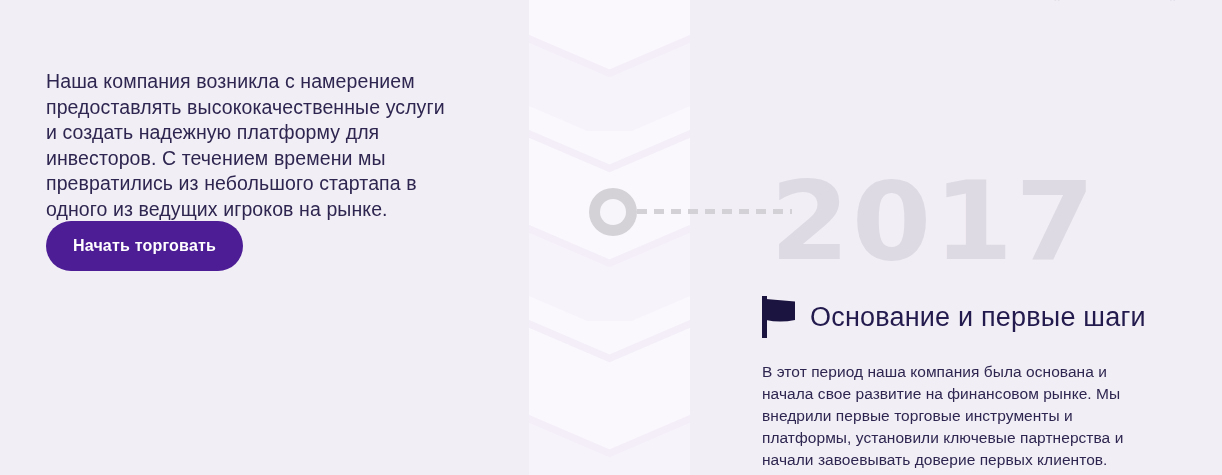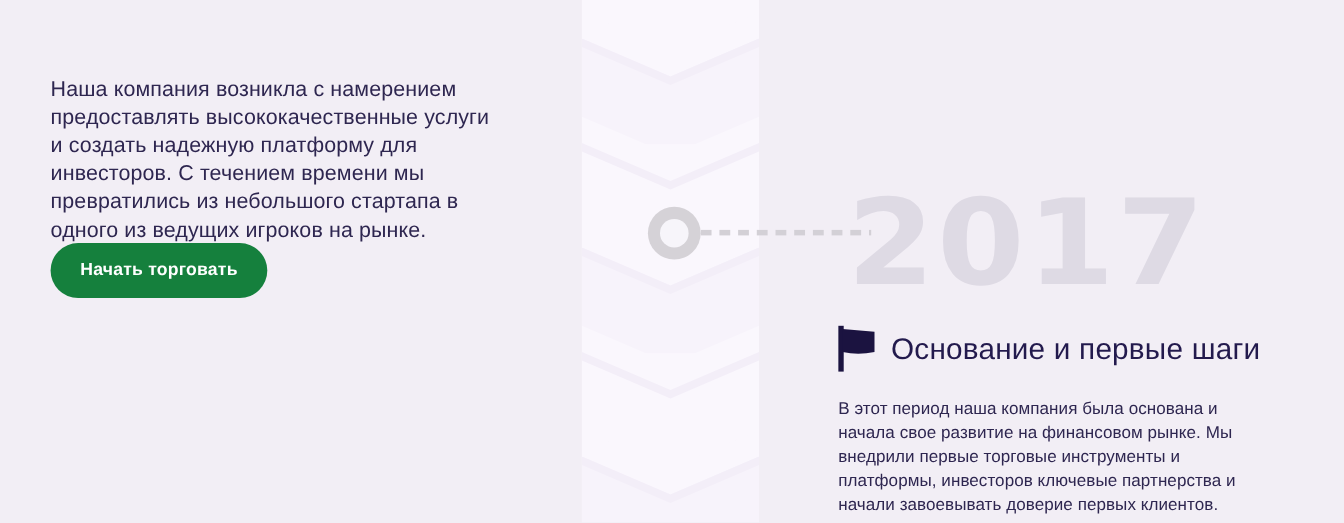--- a/index.html
+++ b/index.html
@@ -139,21 +139,21 @@
   }
 
   .cta-button {
     position: absolute;
     left: 46px;
     top: 221px;
     width: 197px;
     height: 50px;
     border: none;
     border-radius: 25px;
-    background: #15803d;
+    background: #4c1d95;
     color: #ffffff;
     font-family: "Liberation Sans", sans-serif;
     font-size: 16px;
     font-weight: 700;
     letter-spacing: 0.2px;
     cursor: pointer;
   }
 
   
   .milestone {
@@ -221,16 +221,16 @@
   <button class="cta-button">Начать торговать</button>
 
   <div class="milestone">
     <div class="milestone-head">
       <svg class="flag-icon" viewBox="0 0 34 42">
         <rect x="0" y="0" width="5" height="42" fill="#1b1340"></rect>
         <path d="M4 3 L33 5.5 L33 24 Q18 27 4 24 Z" fill="#1b1340"></path>
       </svg>
       <div class="milestone-title">Основание и первые шаги</div>
     </div>
-    <p class="milestone-body">В этот период наша компания была основана и начала свое развитие на финансовом рынке. Мы внедрили первые торговые инструменты и платформы, инвесторов ключевые партнерства и начали завоевывать доверие первых клиентов.</p>
+    <p class="milestone-body">В этот период наша компания была основана и начала свое развитие на финансовом рынке. Мы внедрили первые торговые инструменты и платформы, установили ключевые партнерства и начали завоевывать доверие первых клиентов.</p>
   </div>
 
 </div>
 
 </body></html>

